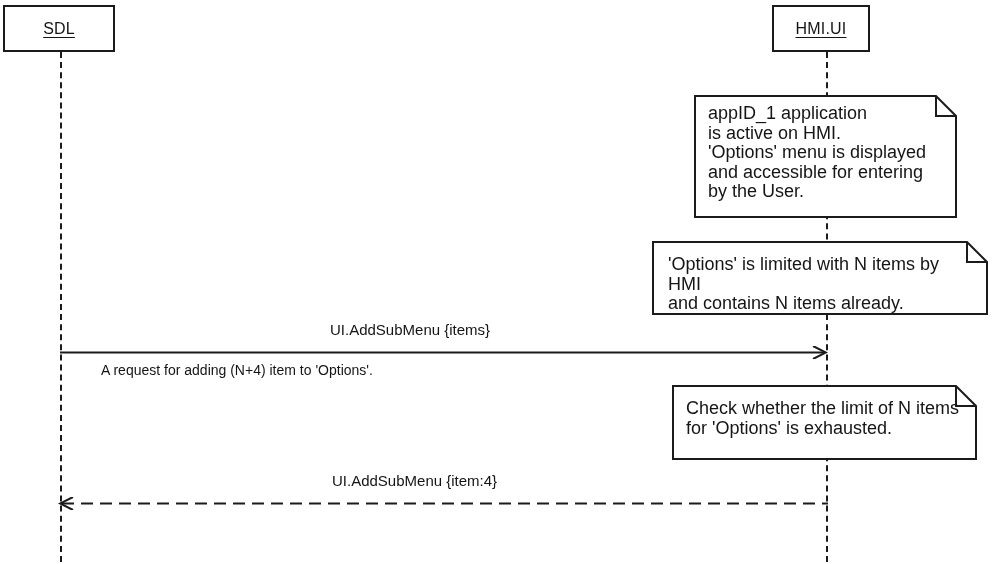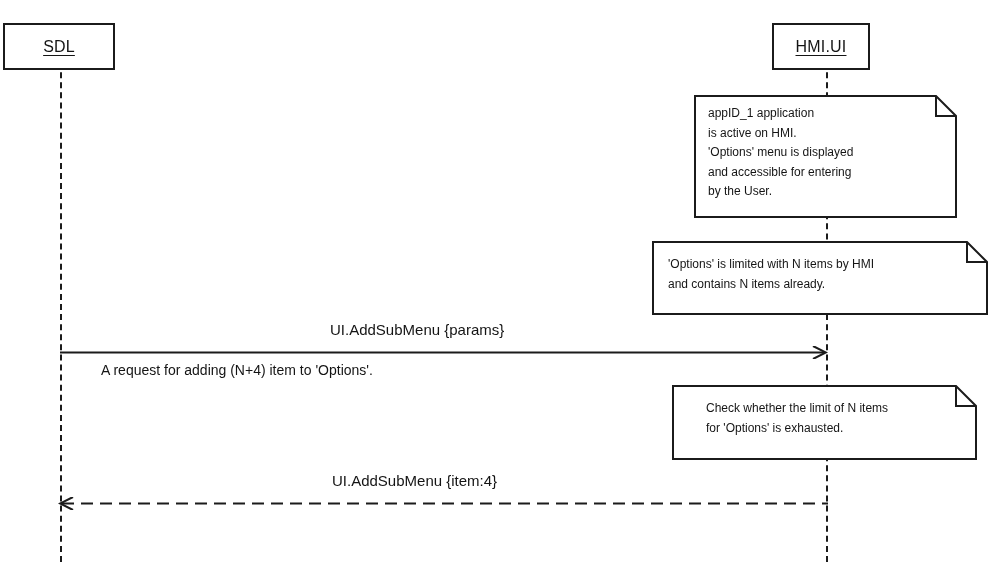--- a/index.html
+++ b/index.html
@@ -21,21 +21,20 @@
 
   
   .lifeline-head {
     position: absolute;
     box-sizing: border-box;
     border: 2px solid #1b1b1b;
     background: #ffffff;
     display: flex;
     align-items: center;
     justify-content: center;
-    margin-top: 18px;
   }
   .lifeline-head .label {
     font-size: 16px;
     color: #141414;
     text-decoration: underline;
     text-underline-offset: 3px;
     letter-spacing: 0.2px;
     white-space: nowrap;
   }
   .lifeline-stem {
@@ -53,21 +52,21 @@
   .note .note-shape {
     position: absolute;
     inset: 0;
     width: 100%;
     height: 100%;
     display: block;
   }
   .note .note-text {
     position: relative;
     padding: 9px 12px 8px 14px;
-    font-size: 12px;
+    font-size: 18px;
     line-height: 19.5px;
     color: #151515;
     white-space: pre-line;
   }
 
   
   .message {
     position: absolute;
   }
   .message .msg-svg {
@@ -112,30 +111,30 @@
 
   <div class="note" style="left:652px; top:241px; width:336px; height:74px;">
     <svg class="note-shape" viewBox="0 0 336 74" preserveAspectRatio="none">
       <path d="M1,1 L315,1 L335,21 L335,73 L1,73 Z" fill="#ffffff" stroke="#1b1b1b" stroke-width="2"></path>
       <path d="M315,1 L315,21 L335,21" fill="none" stroke="#1b1b1b" stroke-width="2"></path>
     </svg>
     <div class="note-text" style="padding-top:14px;padding-left:16px;">'Options' is limited with N items by HMI
 and contains N items already.</div>
   </div>
 
-  <div class="msg-label" style="left:330px; top:321px;">UI.AddSubMenu {params}</div>
+  <div class="msg-label" style="left:330px; top:321px;">UI.AddSubMenu {items}</div>
   <div class="message" style="left:60px; top:346px; width:768px; height:13px;">
     <svg class="msg-svg" width="768" height="13" viewBox="0 0 768 13">
       <line x1="0" y1="6.5" x2="764" y2="6.5" stroke="#1b1b1b" stroke-width="2"></line>
       <polyline points="753,0 766,6.5 753,13" fill="none" stroke="#1b1b1b" stroke-width="2"></polyline>
     </svg>
   </div>
   <div class="msg-label sub" style="left:101px; top:362px;">A request for adding (N+4) item to 'Options'.</div>
 
-  <div class="note" style="left:672px; top:385px; width:305px; height:75px;padding-left:20px;">
+  <div class="note" style="left:672px; top:385px; width:305px; height:75px;">
     <svg class="note-shape" viewBox="0 0 305 75" preserveAspectRatio="none">
       <path d="M1,1 L284,1 L304,21 L304,74 L1,74 Z" fill="#ffffff" stroke="#1b1b1b" stroke-width="2"></path>
       <path d="M284,1 L284,21 L304,21" fill="none" stroke="#1b1b1b" stroke-width="2"></path>
     </svg>
     <div class="note-text" style="padding-top:14px;">Check whether the limit of N items
 for 'Options' is exhausted.</div>
   </div>
 
   <div class="msg-label" style="left:332px; top:472px;">UI.AddSubMenu {item:4}</div>
   <div class="message" style="left:58px; top:497px; width:770px; height:13px;">

